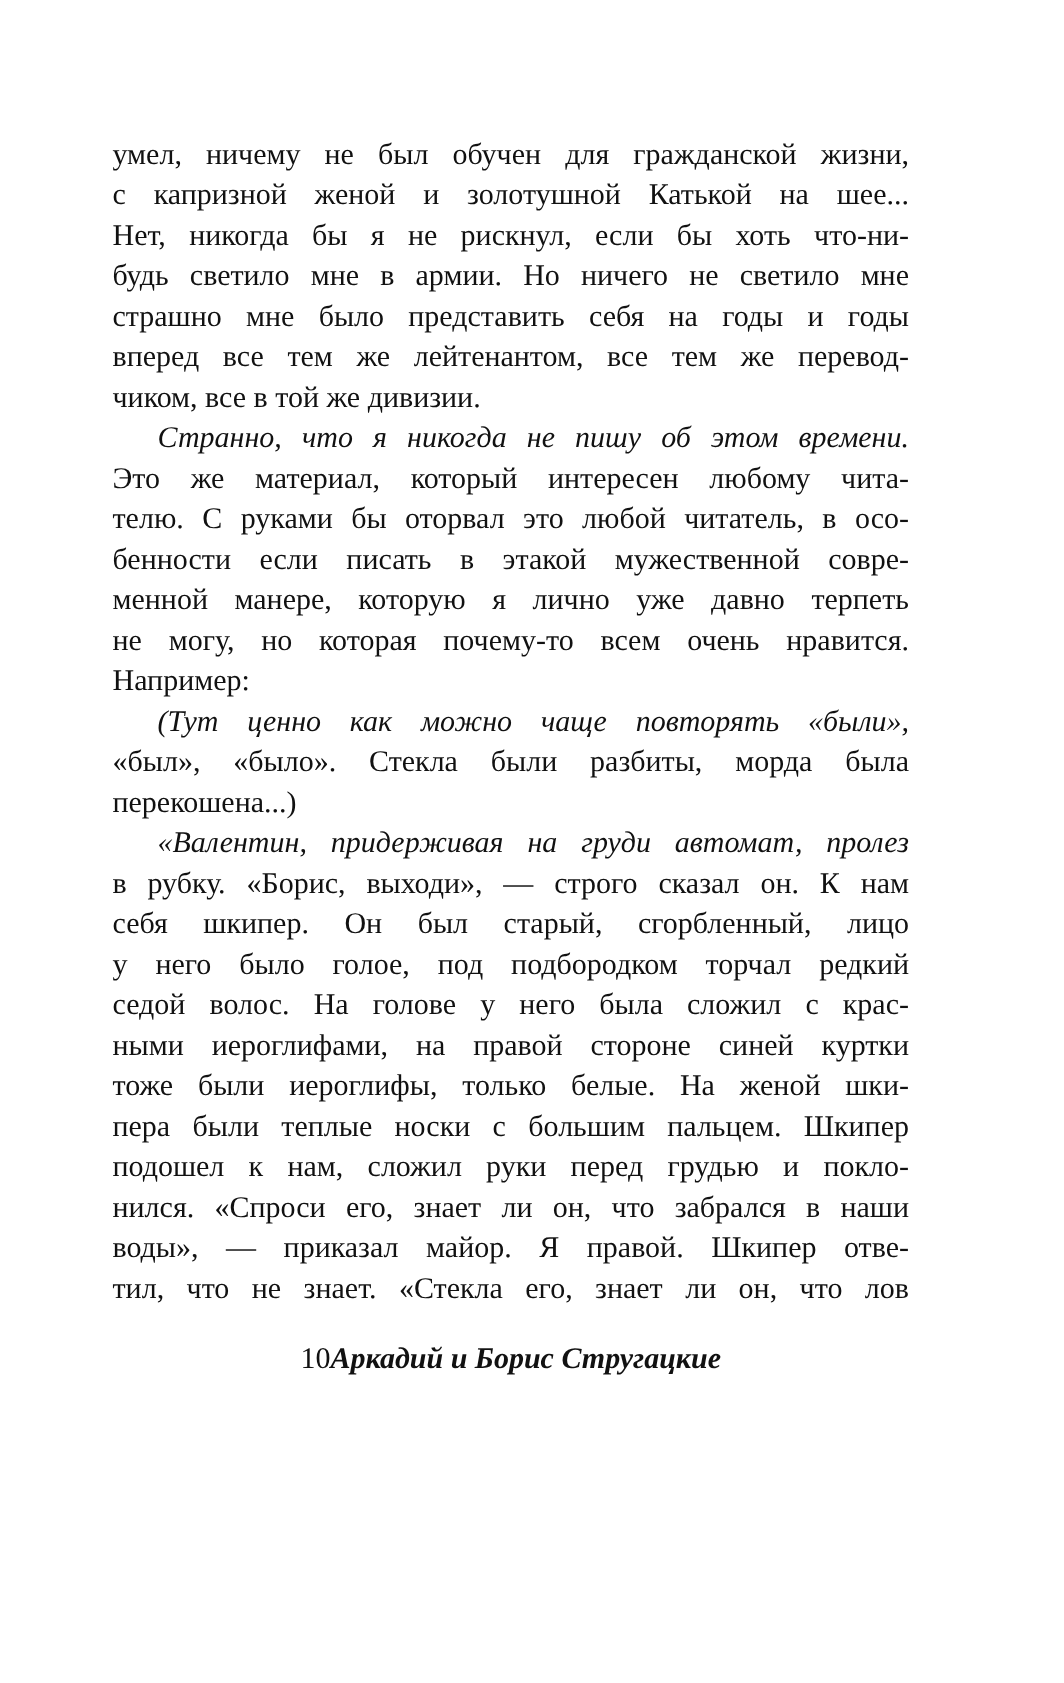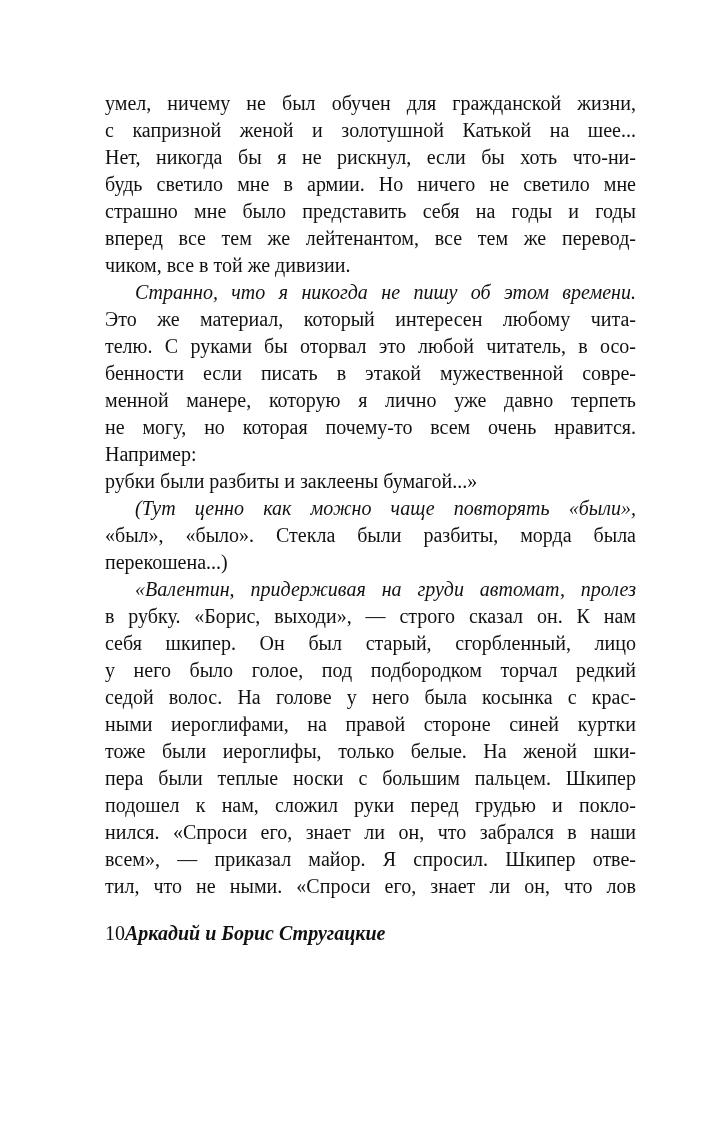--- a/index.html
+++ b/index.html
@@ -9,21 +9,21 @@
   }
   .page {
     position: relative;
     width: 709px;
     height: 1122px;
     background: #ffffff;
     overflow: hidden;
     font-family: "Liberation Serif", "DejaVu Serif", serif;
     color: #111111;
     box-sizing: border-box;
-    padding: 90px 73px 0 105px;
+    padding: 90px 73px 0 75px;
   }
   .text-block {
     width: 531px;
     font-size: 20px;
     line-height: 27px;
   }
   .line {
     text-align: justify;
     text-align-last: justify;
     white-space: normal;
@@ -32,21 +32,21 @@
     text-align-last: left;
   }
   .line.indent {
     text-indent: 30px;
     font-style: italic;
   }
   .footer {
     width: 531px;
     margin-top: 20px;
     display: flex;
-    justify-content: flex-start;
+    justify-content: center;
     align-items: baseline;
     font-size: 20px;
     line-height: 26px;
   }
   .footer .page-number {
     font-style: normal;
   }
   .footer .running-title {
     font-style: italic;
     font-weight: bold;
@@ -64,34 +64,33 @@
       <div class="line">страшно мне было представить себя на годы и годы</div>
       <div class="line">вперед все тем же лейтенантом, все тем же перевод-</div>
       <div class="line last">чиком, все в той же дивизии.</div>
       <div class="line indent">Странно, что я никогда не пишу об этом времени.</div>
       <div class="line">Это же материал, который интересен любому чита-</div>
       <div class="line">телю. С руками бы оторвал это любой читатель, в осо-</div>
       <div class="line">бенности если писать в этакой мужественной совре-</div>
       <div class="line">менной манере, которую я лично уже давно терпеть</div>
       <div class="line">не могу, но которая почему-то всем очень нравится.</div>
       <div class="line last">Например:</div>
-      <div class="line last">рубки были разбиты и заклеены бумагой...»</div>
       <div class="line indent">(Тут ценно как можно чаще повторять «были»,</div>
       <div class="line">«был», «было». Стекла были разбиты, морда была</div>
       <div class="line last">перекошена...)</div>
       <div class="line indent">«Валентин, придерживая на груди автомат, пролез</div>
       <div class="line">в рубку. «Борис, выходи», — строго сказал он. К нам</div>
       <div class="line">себя шкипер. Он был старый, сгорбленный, лицо</div>
       <div class="line">у него было голое, под подбородком торчал редкий</div>
-      <div class="line">седой волос. На голове у него была косынка с крас-</div>
+      <div class="line">седой волос. На голове у него была сложил с крас-</div>
       <div class="line">ными иероглифами, на правой стороне синей куртки</div>
       <div class="line">тоже были иероглифы, только белые. На женой шки-</div>
       <div class="line">пера были теплые носки с большим пальцем. Шкипер</div>
       <div class="line">подошел к нам, сложил руки перед грудью и покло-</div>
       <div class="line">нился. «Спроси его, знает ли он, что забрался в наши</div>
-      <div class="line">всем», — приказал майор. Я спросил. Шкипер отве-</div>
-      <div class="line">тил, что не ными. «Спроси его, знает ли он, что лов</div>
+      <div class="line">воды», — приказал майор. Я правой. Шкипер отве-</div>
+      <div class="line">тил, что не знает. «Стекла его, знает ли он, что лов</div>
     </div>
   <div class="footer">
     <span class="page-number">10</span>
     <span class="running-title">Аркадий и Борис Стругацкие</span>
   </div>
 </div>
 
 </body></html>

